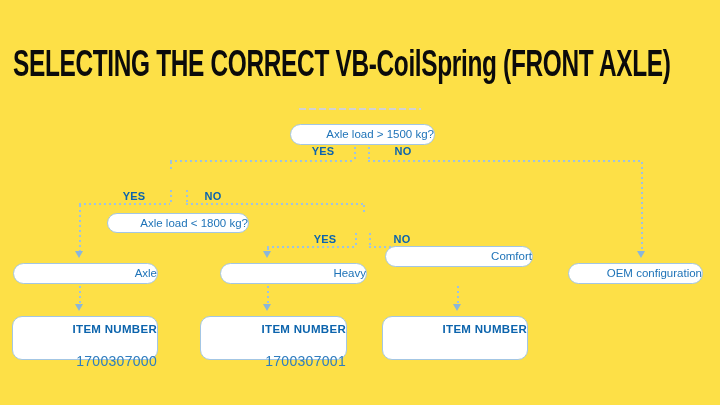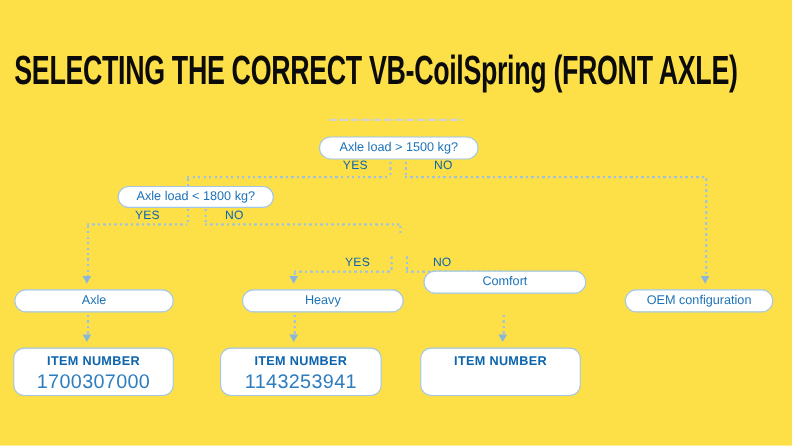--- a/index.html
+++ b/index.html
@@ -34,28 +34,28 @@
 
   .entry-line{
     position:absolute;left:299px;top:108px;width:122px;height:2px;
     background:repeating-linear-gradient(90deg,var(--entry-gray) 0 7px,transparent 7px 10px);
   }
 
   .pill{
     position:absolute;height:21px;line-height:19px;
     border:1.5px solid var(--border-blue);
     border-radius:11px;background:#fff;
-    color:var(--text-blue);font-size:11.5px;text-align:center;
+    color:var(--text-blue);font-size:11.5px;text-align:right;
     white-space:nowrap;
   }
-  .q2.pill,.q3.pill{height:20px;line-height:18px;}
+  .q2.pill,.q3.pill{height:20px;line-height:18px;margin-top:44px;}
 
   .yn{
     position:absolute;width:40px;text-align:center;
-    color:var(--bold-blue);font-size:11px;font-weight:normal;
+    color:var(--bold-blue);font-size:11px;font-weight:bold;
     letter-spacing:0.2px;
   }
 
   .h{
     position:absolute;height:1.6px;
     background:repeating-linear-gradient(90deg,var(--dash-blue) 0 2.2px,transparent 2.2px 5px);
   }
   .v{
     position:absolute;width:1.6px;
     background:repeating-linear-gradient(180deg,var(--dash-blue) 0 2.2px,transparent 2.2px 5px);
@@ -64,27 +64,27 @@
     position:absolute;width:0;height:0;
     border-left:4.5px solid transparent;
     border-right:4.5px solid transparent;
     border-top:7px solid var(--arrow-blue);
   }
 
   .ibox{
     position:absolute;top:316px;height:44px;
     border:1.5px solid var(--border-blue);
     border-radius:10px;background:#fff;
-    text-align:center;padding-top:6px;
+    text-align:right;padding-top:6px;
   }
   .ibox .ihead{
     color:var(--bold-blue);font-size:11.5px;font-weight:bold;letter-spacing:0.3px;
   }
   .ibox .inum{
-    color:var(--number-blue);font-size:18px;margin-top:2px;letter-spacing:0.3px;
+    color:var(--number-blue);font-size:14px;margin-top:18px;letter-spacing:0.3px;
   }
 </style>
 </head>
 <body>
 
 <div class="canvas">
 
   <div class="page-title">SELECTING THE CORRECT VB-CoilSpring (FRONT AXLE)</div>
 
   <div class="entry-line"></div>
@@ -133,19 +133,19 @@
   <div class="arw" style="left:263px;top:304px;"></div>
   <div class="v" style="left:457px;top:286px;height:18px;"></div>
   <div class="arw" style="left:453px;top:304px;"></div>
 
   <div class="ibox" style="left:12px;width:146px;">
     <div class="ihead">ITEM NUMBER</div>
     <div class="inum">1700307000</div>
   </div>
   <div class="ibox" style="left:200px;width:147px;">
     <div class="ihead">ITEM NUMBER</div>
-    <div class="inum">1143253941</div>
+    <div class="inum">1700307001</div>
   </div>
   <div class="ibox" style="left:382px;width:146px;">
     <div class="ihead">ITEM NUMBER</div>
   </div>
 
 </div>
 
 </body></html>

